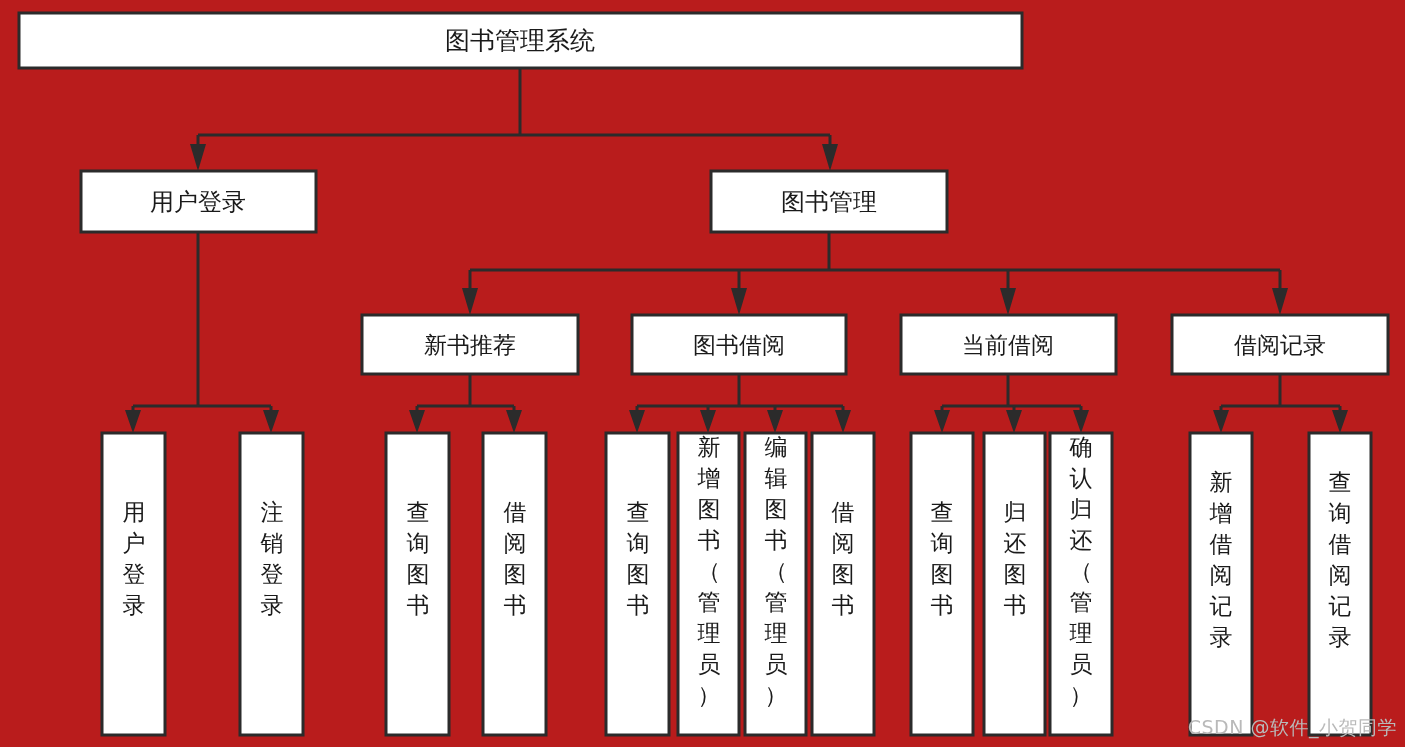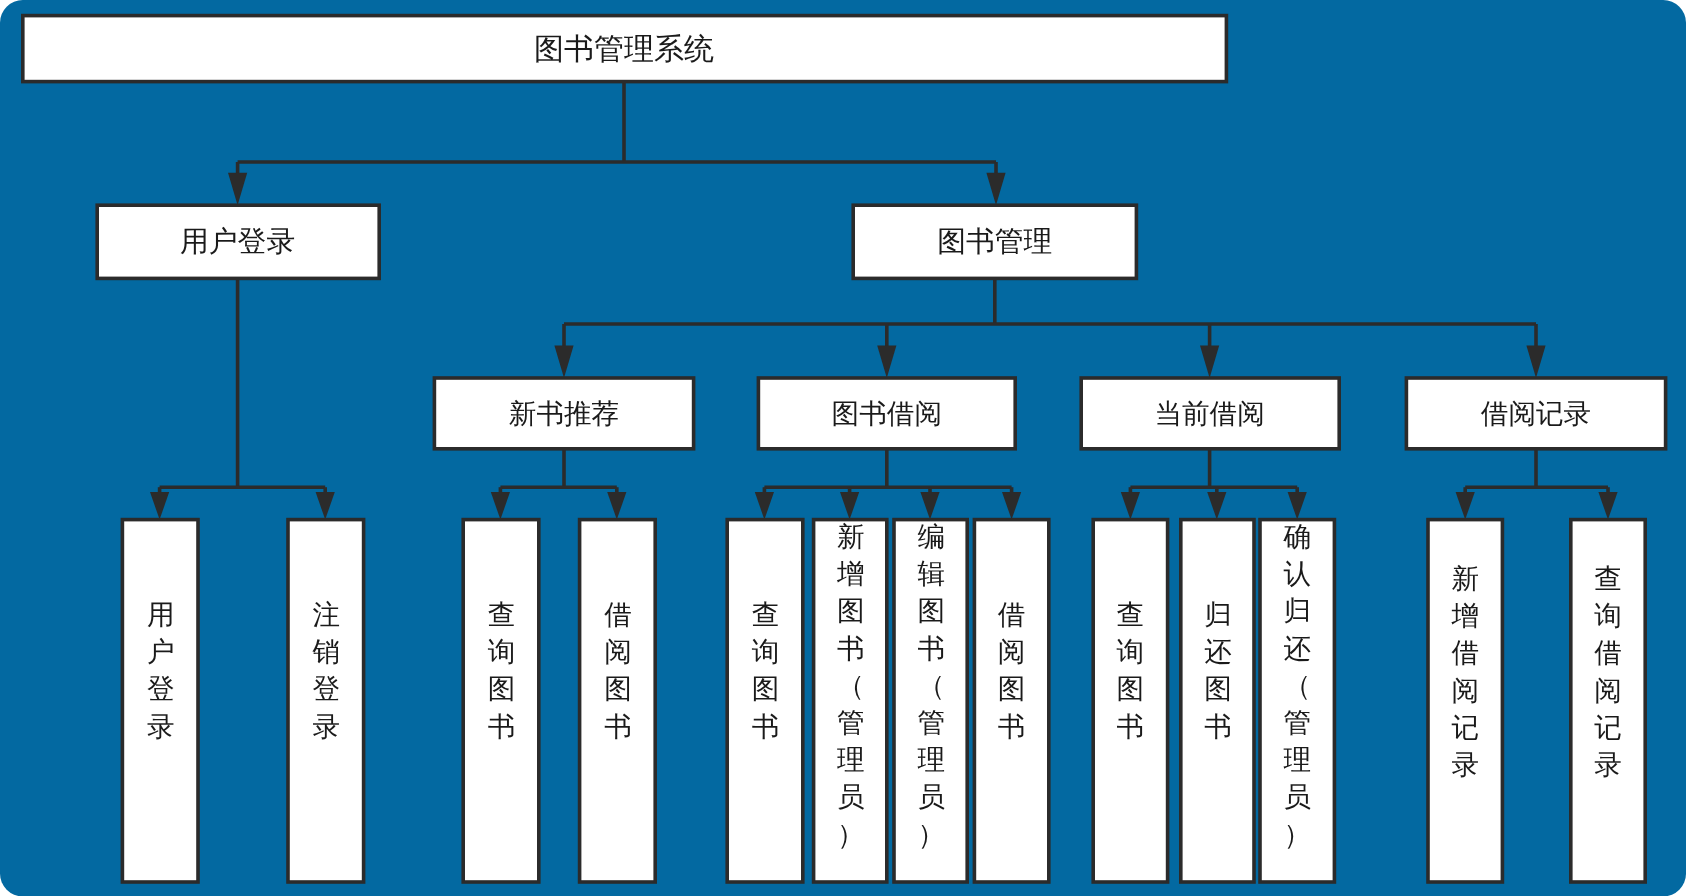--- a/index.html
+++ b/index.html
@@ -11,22 +11,21 @@
   body {
     width: 1405px;
     height: 747px;
     font-family: "DejaVu Sans", "Liberation Sans", sans-serif;
     overflow: hidden;
   }
   #diagram-root {
     position: relative;
     width: 1405px;
     height: 747px;
-    background: #0369a1;
-    border-radius: 19px;
+    background: #b91c1c;
   }
   svg.diagram-canvas {
     position: absolute;
     top: 0;
     left: 0;
     width: 1405px;
     height: 747px;
   }
   .node-box {
     fill: #ffffff;
@@ -232,14 +231,15 @@
       <rect class="node-box" x="1190" y="433" width="62" height="302"></rect>
       <text class="leaf-label" x="1221" y="490"><tspan x="1221" y="490">新</tspan><tspan x="1221" y="521">增</tspan><tspan x="1221" y="552">借</tspan><tspan x="1221" y="583">阅</tspan><tspan x="1221" y="614">记</tspan><tspan x="1221" y="645">录</tspan></text>
     </g>
     <g>
       <rect class="node-box" x="1309" y="433" width="62" height="302"></rect>
       <text class="leaf-label" x="1340" y="490"><tspan x="1340" y="490">查</tspan><tspan x="1340" y="521">询</tspan><tspan x="1340" y="552">借</tspan><tspan x="1340" y="583">阅</tspan><tspan x="1340" y="614">记</tspan><tspan x="1340" y="645">录</tspan></text>
     </g>
 
   </svg>
 
+  <div class="watermark-text">CSDN @软件_小贺同学</div>
 
 </div>
 
 </body></html>

